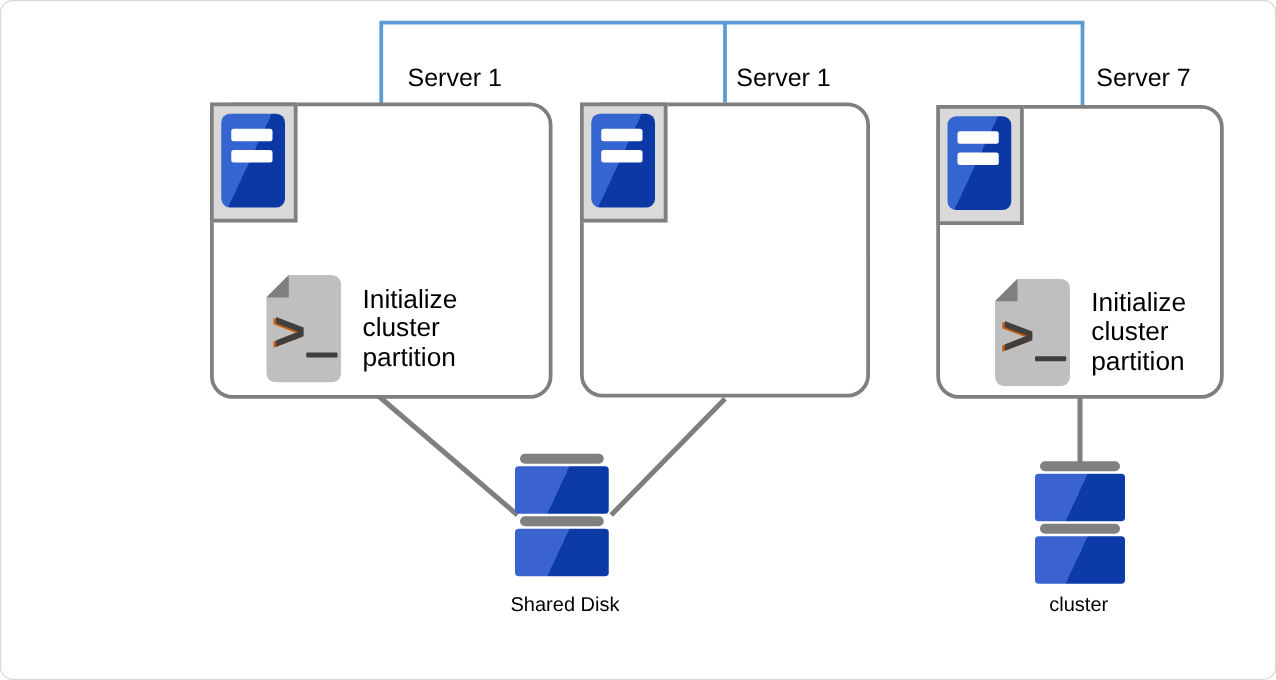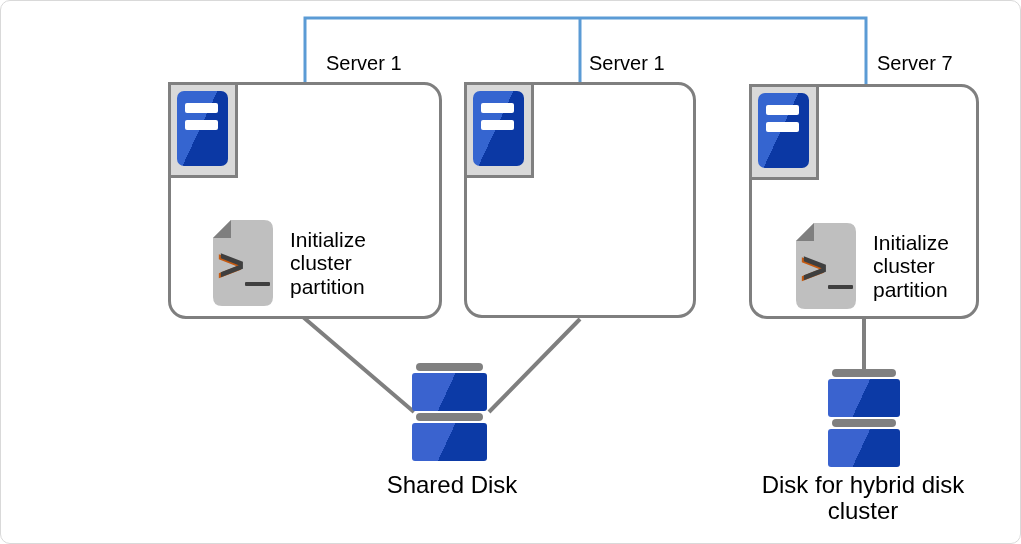--- a/index.html
+++ b/index.html
@@ -66,21 +66,21 @@
     background: #808080; border-radius: 4px;
   }
   .disk-platter {
     height: 38px; margin-bottom: 2px;
     border-radius: 3px;
     background: linear-gradient(115deg, #3a63cf 47%, #0c3aa6 47%);
   }
   .disk-label {
     position: absolute; top: 471px; width: 260px;
     text-align: center;
-    font-size: 24px; line-height: 26px; color: #000;
+    font-size: 16px; line-height: 26px; color: #000;
   }
   .disk-label span { display: block; }
 </style>
 </head>
 <body>
 
 <div class="canvas">
 
   <svg class="connectors" width="1021" height="544" viewBox="0 0 1021 544">
     <path d="M304,82 V17 H865 V83 M579,17 V81" fill="none" stroke="#5B9BD5" stroke-width="3"></path>
@@ -156,17 +156,16 @@
     <span>Shared Disk</span>
   </div>
 
   <div class="disk" style="left:827px; top:368px; width:72px">
     <div class="disk-cap"></div>
     <div class="disk-platter"></div>
     <div class="disk-cap"></div>
     <div class="disk-platter"></div>
   </div>
   <div class="disk-label" style="left:732px">
-    <span>Disk for hybrid disk</span>
     <span>cluster</span>
   </div>
 
 </div>
 
 </body></html>

